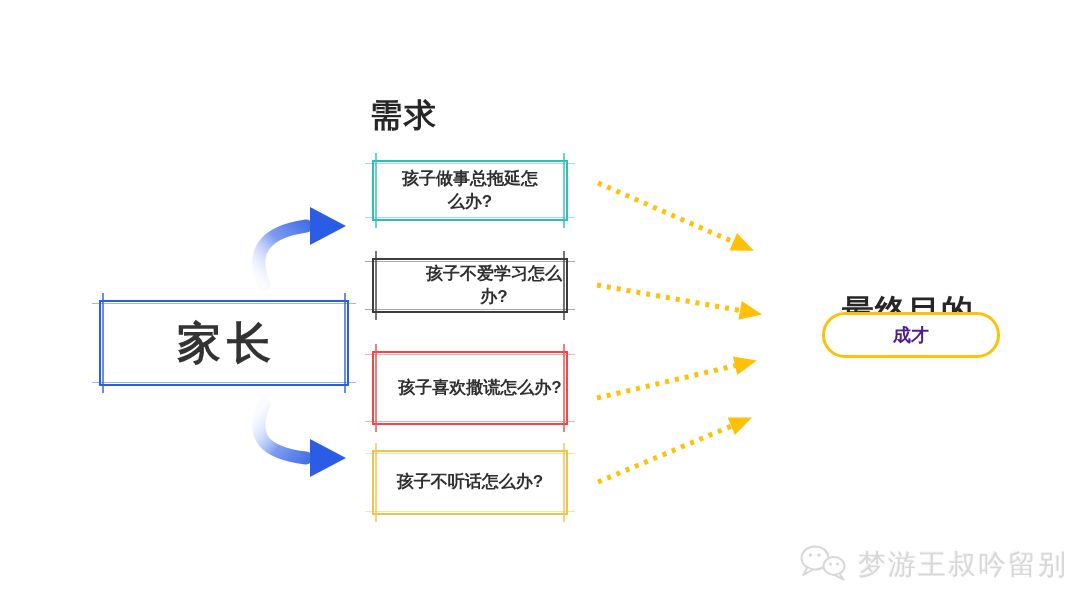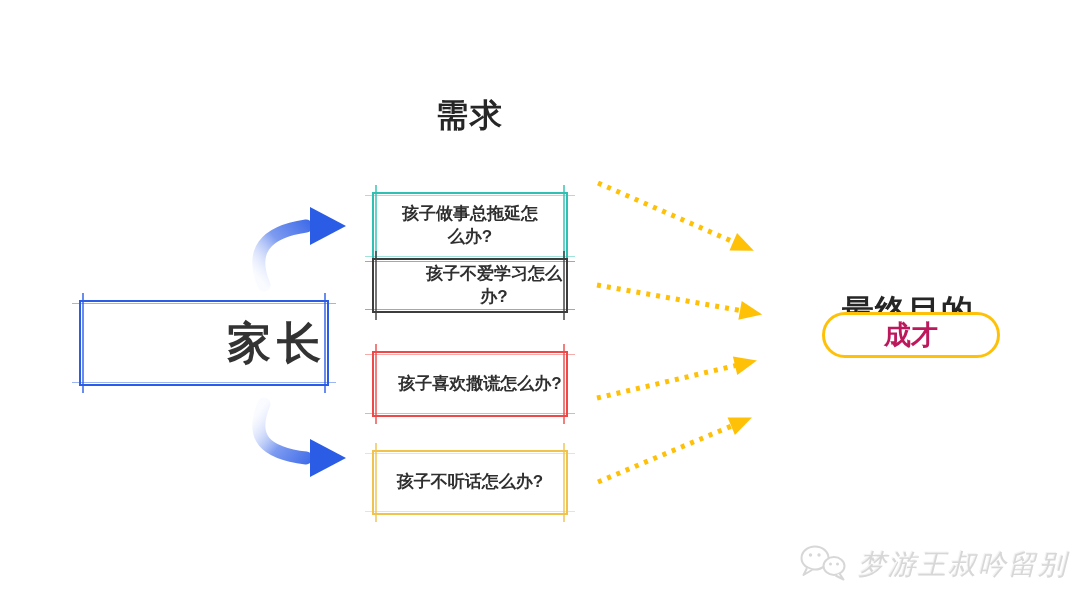--- a/index.html
+++ b/index.html
@@ -23,58 +23,57 @@
     border-left:2px solid var(--c,#333); border-right:2px solid var(--c,#333);
     opacity:.7; pointer-events:none;
   }
   .sketch::after {
     content:""; position:absolute; left:-9px; right:-9px; top:1px; bottom:1px;
     border-top:1.5px solid var(--c,#333); border-bottom:1.5px solid var(--c,#333);
     opacity:.45; pointer-events:none;
   }
 
   .need { left:372px; width:196px; }
-  .need-1 { top:160px; height:68px;margin-top:32px; }
+  .need-1 { top:160px; height:61px; }
   .need-2 { top:258px; height:55px;padding-left:48px; }
-  .need-3 { top:351px; height:66px;padding-left:20px; }
+  .need-3 { top:351px; height:74px;padding-left:20px; }
   .need-4 { top:450px; height:65px; }
   .need-label {
     font-size:17px; font-weight:700; line-height:1.35;
     text-align:center; white-space:pre-line; color:#2f2f2f;
   }
 
-  .parent-box { left:79px; top:300px; width:250px; height:86px;justify-content:flex-end; }
+  .parent-box { left:99px; top:300px; width:250px; height:86px; }
   .parent-label { font-size:44px; font-weight:700; letter-spacing:6px; color:#333; padding-left:6px; }
 
   .needs-title {
     position:absolute; left:370px; top:94px; width:200px;
-    text-align:center; font-size:32px; font-weight:700; color:#262626; letter-spacing:2px;
+    text-align:left; font-size:32px; font-weight:700; color:#262626; letter-spacing:2px;
   }
   .goal-title {
     position:absolute; left:808px; top:250px; width:200px;
     text-align:center; font-size:32px; font-weight:700; color:#262626; letter-spacing:1px;margin-top:40px;
   }
   .goal-pill {
     position:absolute; left:822px; top:312px; width:178px; height:46px;
     border:3px solid var(--c,#FFC107); border-radius:24px; background:#fff;
     display:flex; align-items:center; justify-content:center; box-sizing:border-box;
   }
-  .goal-label { font-size:27px; font-weight:700; color:#be185d; }
+  .goal-label { font-size:18px; font-weight:700; color:#4c1d95; }
 
   
   .dot-line { stroke:var(--dot-c,#FFC107); stroke-width:5; fill:none; stroke-dasharray:4 6; }
   .yhead-path { fill:var(--dot-c,#FFC107); }
   .curved-body { fill:none; stroke-width:13; stroke-linecap:round; }
   .curved-head { fill:var(--blue-c,#2B5CE6); }
 
   
   .watermark {
     position:absolute; left:798px; top:543px; display:flex; align-items:center; gap:8px;
     color:var(--wm-c,#D7D7D7);
-    font-style:italic;
   }
   .wm-text {
     font-size:28px; letter-spacing:2px; font-weight:400;
     text-shadow:1px 1px 1px rgba(255,255,255,.95), -1px -1px 1px rgba(0,0,0,.06);
   }
 </style>
 </head>
 <body>
 
 <div class="canvas">

